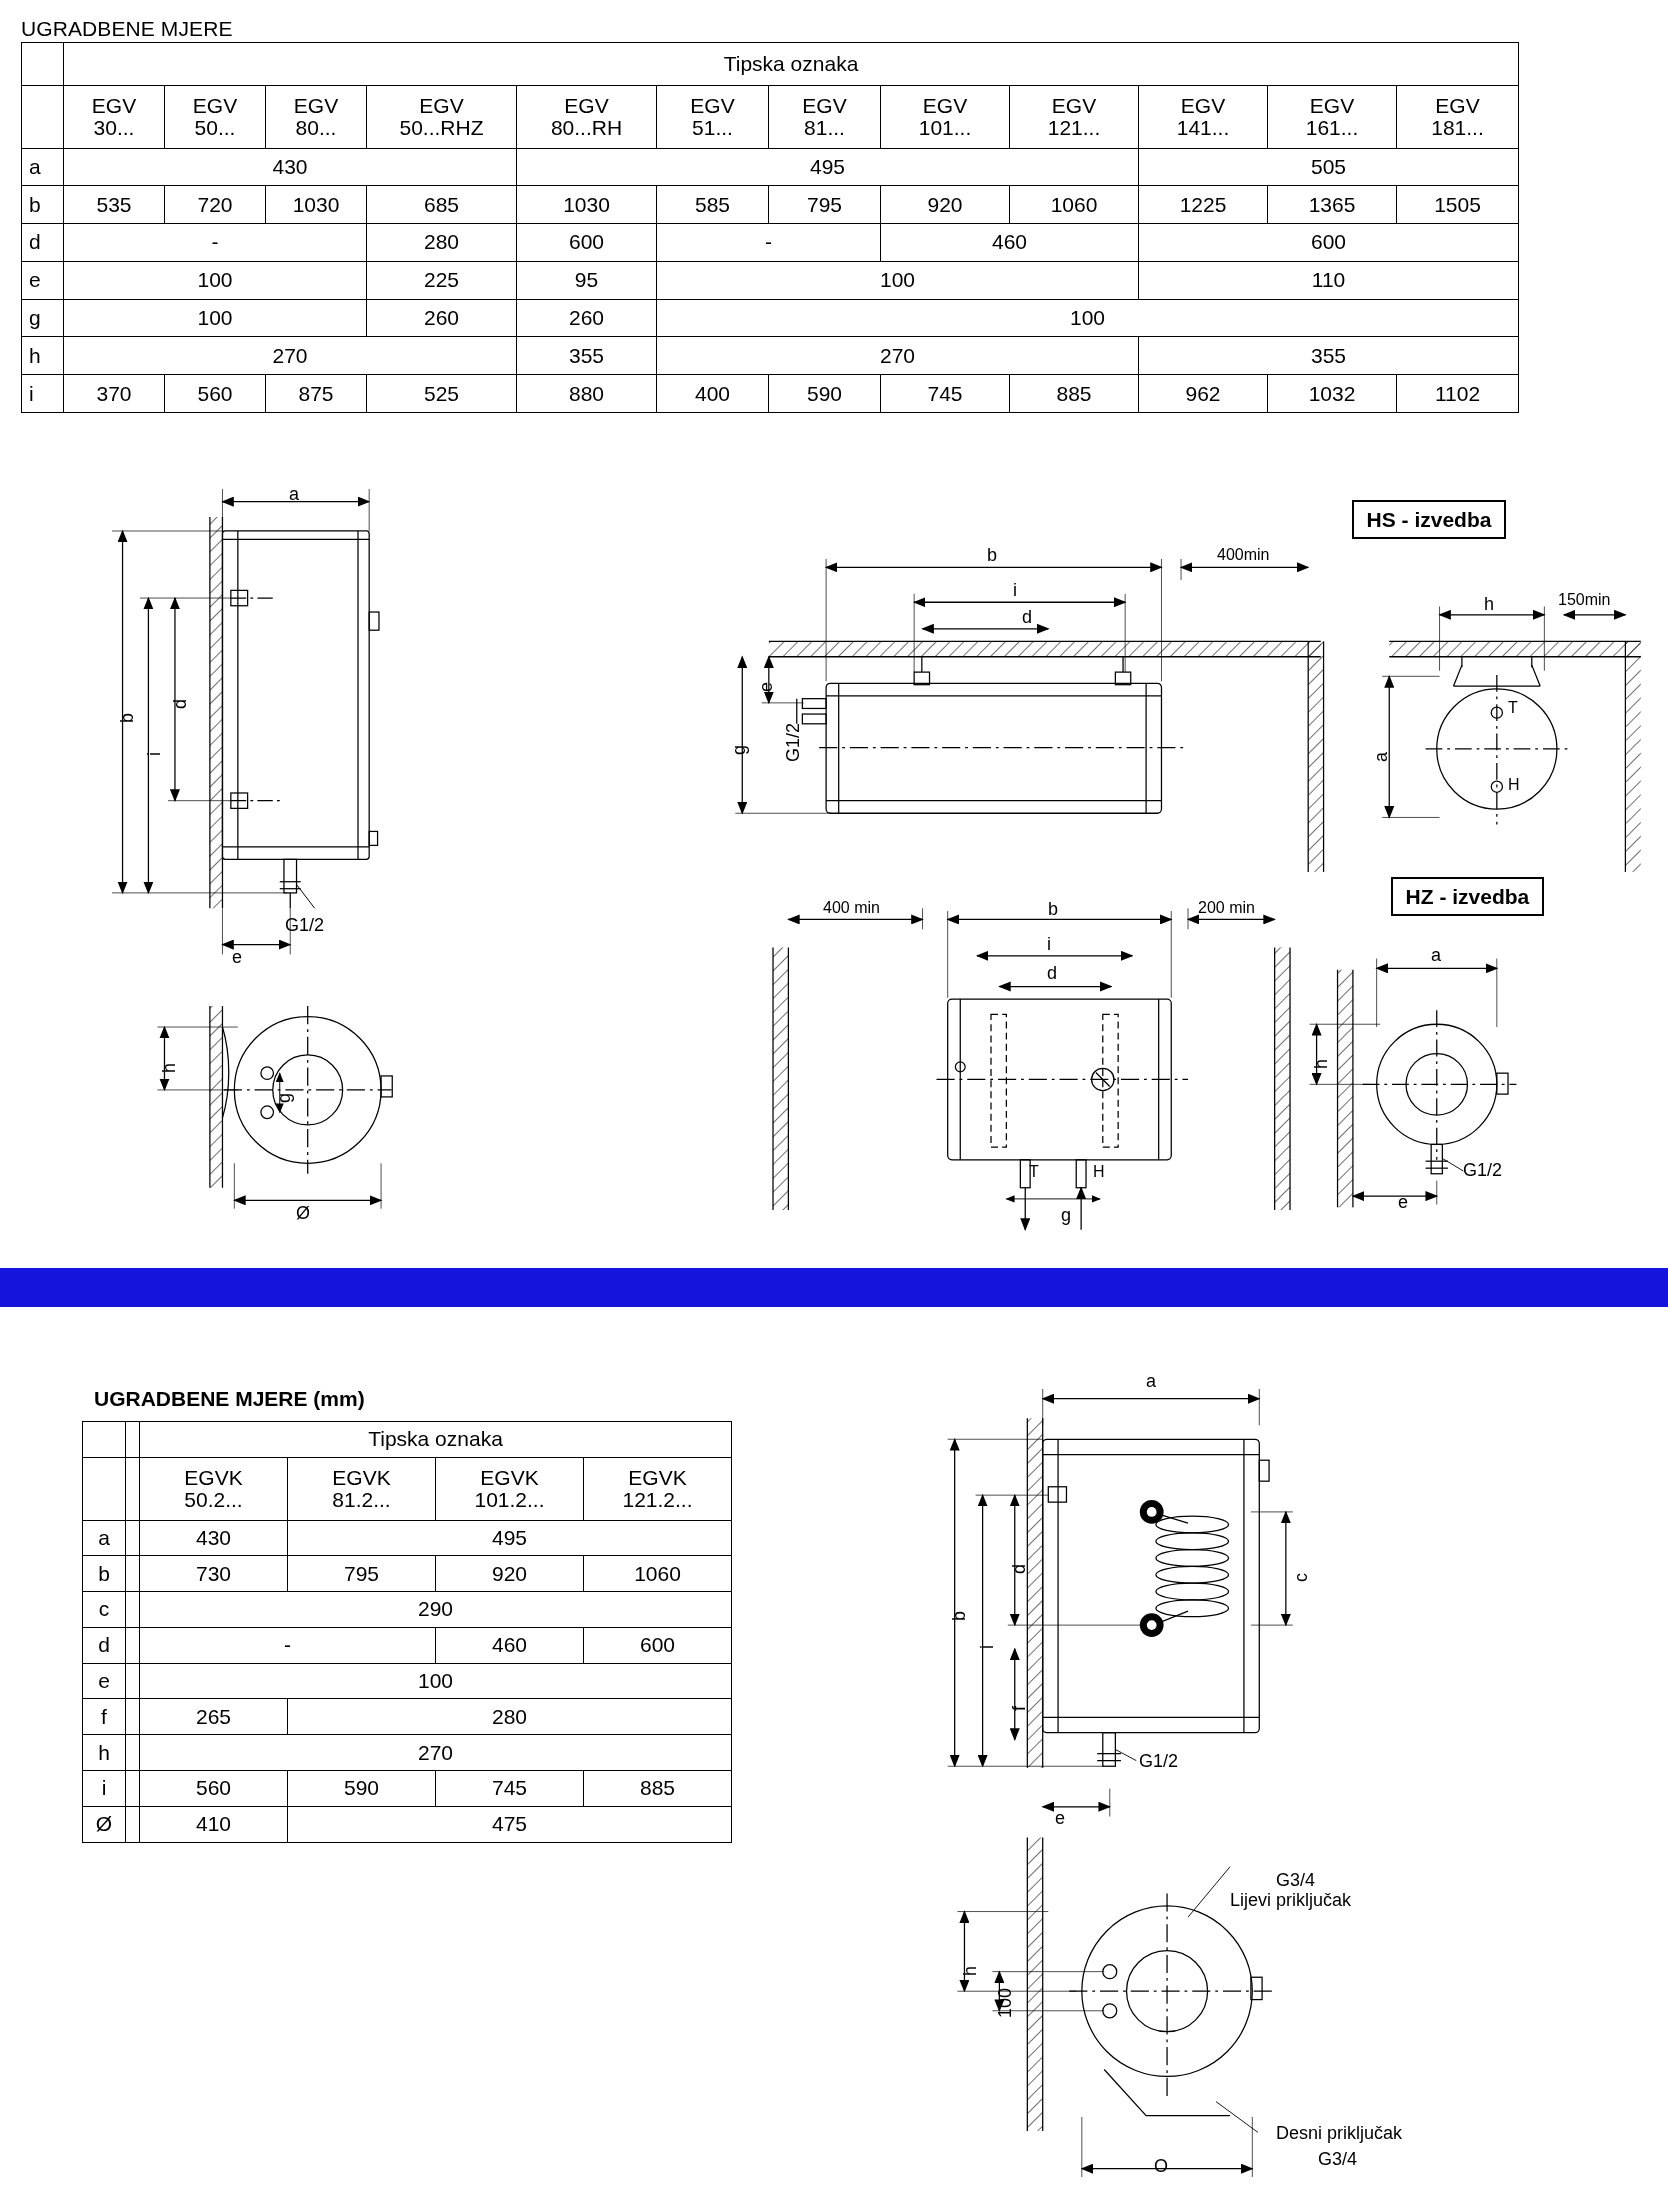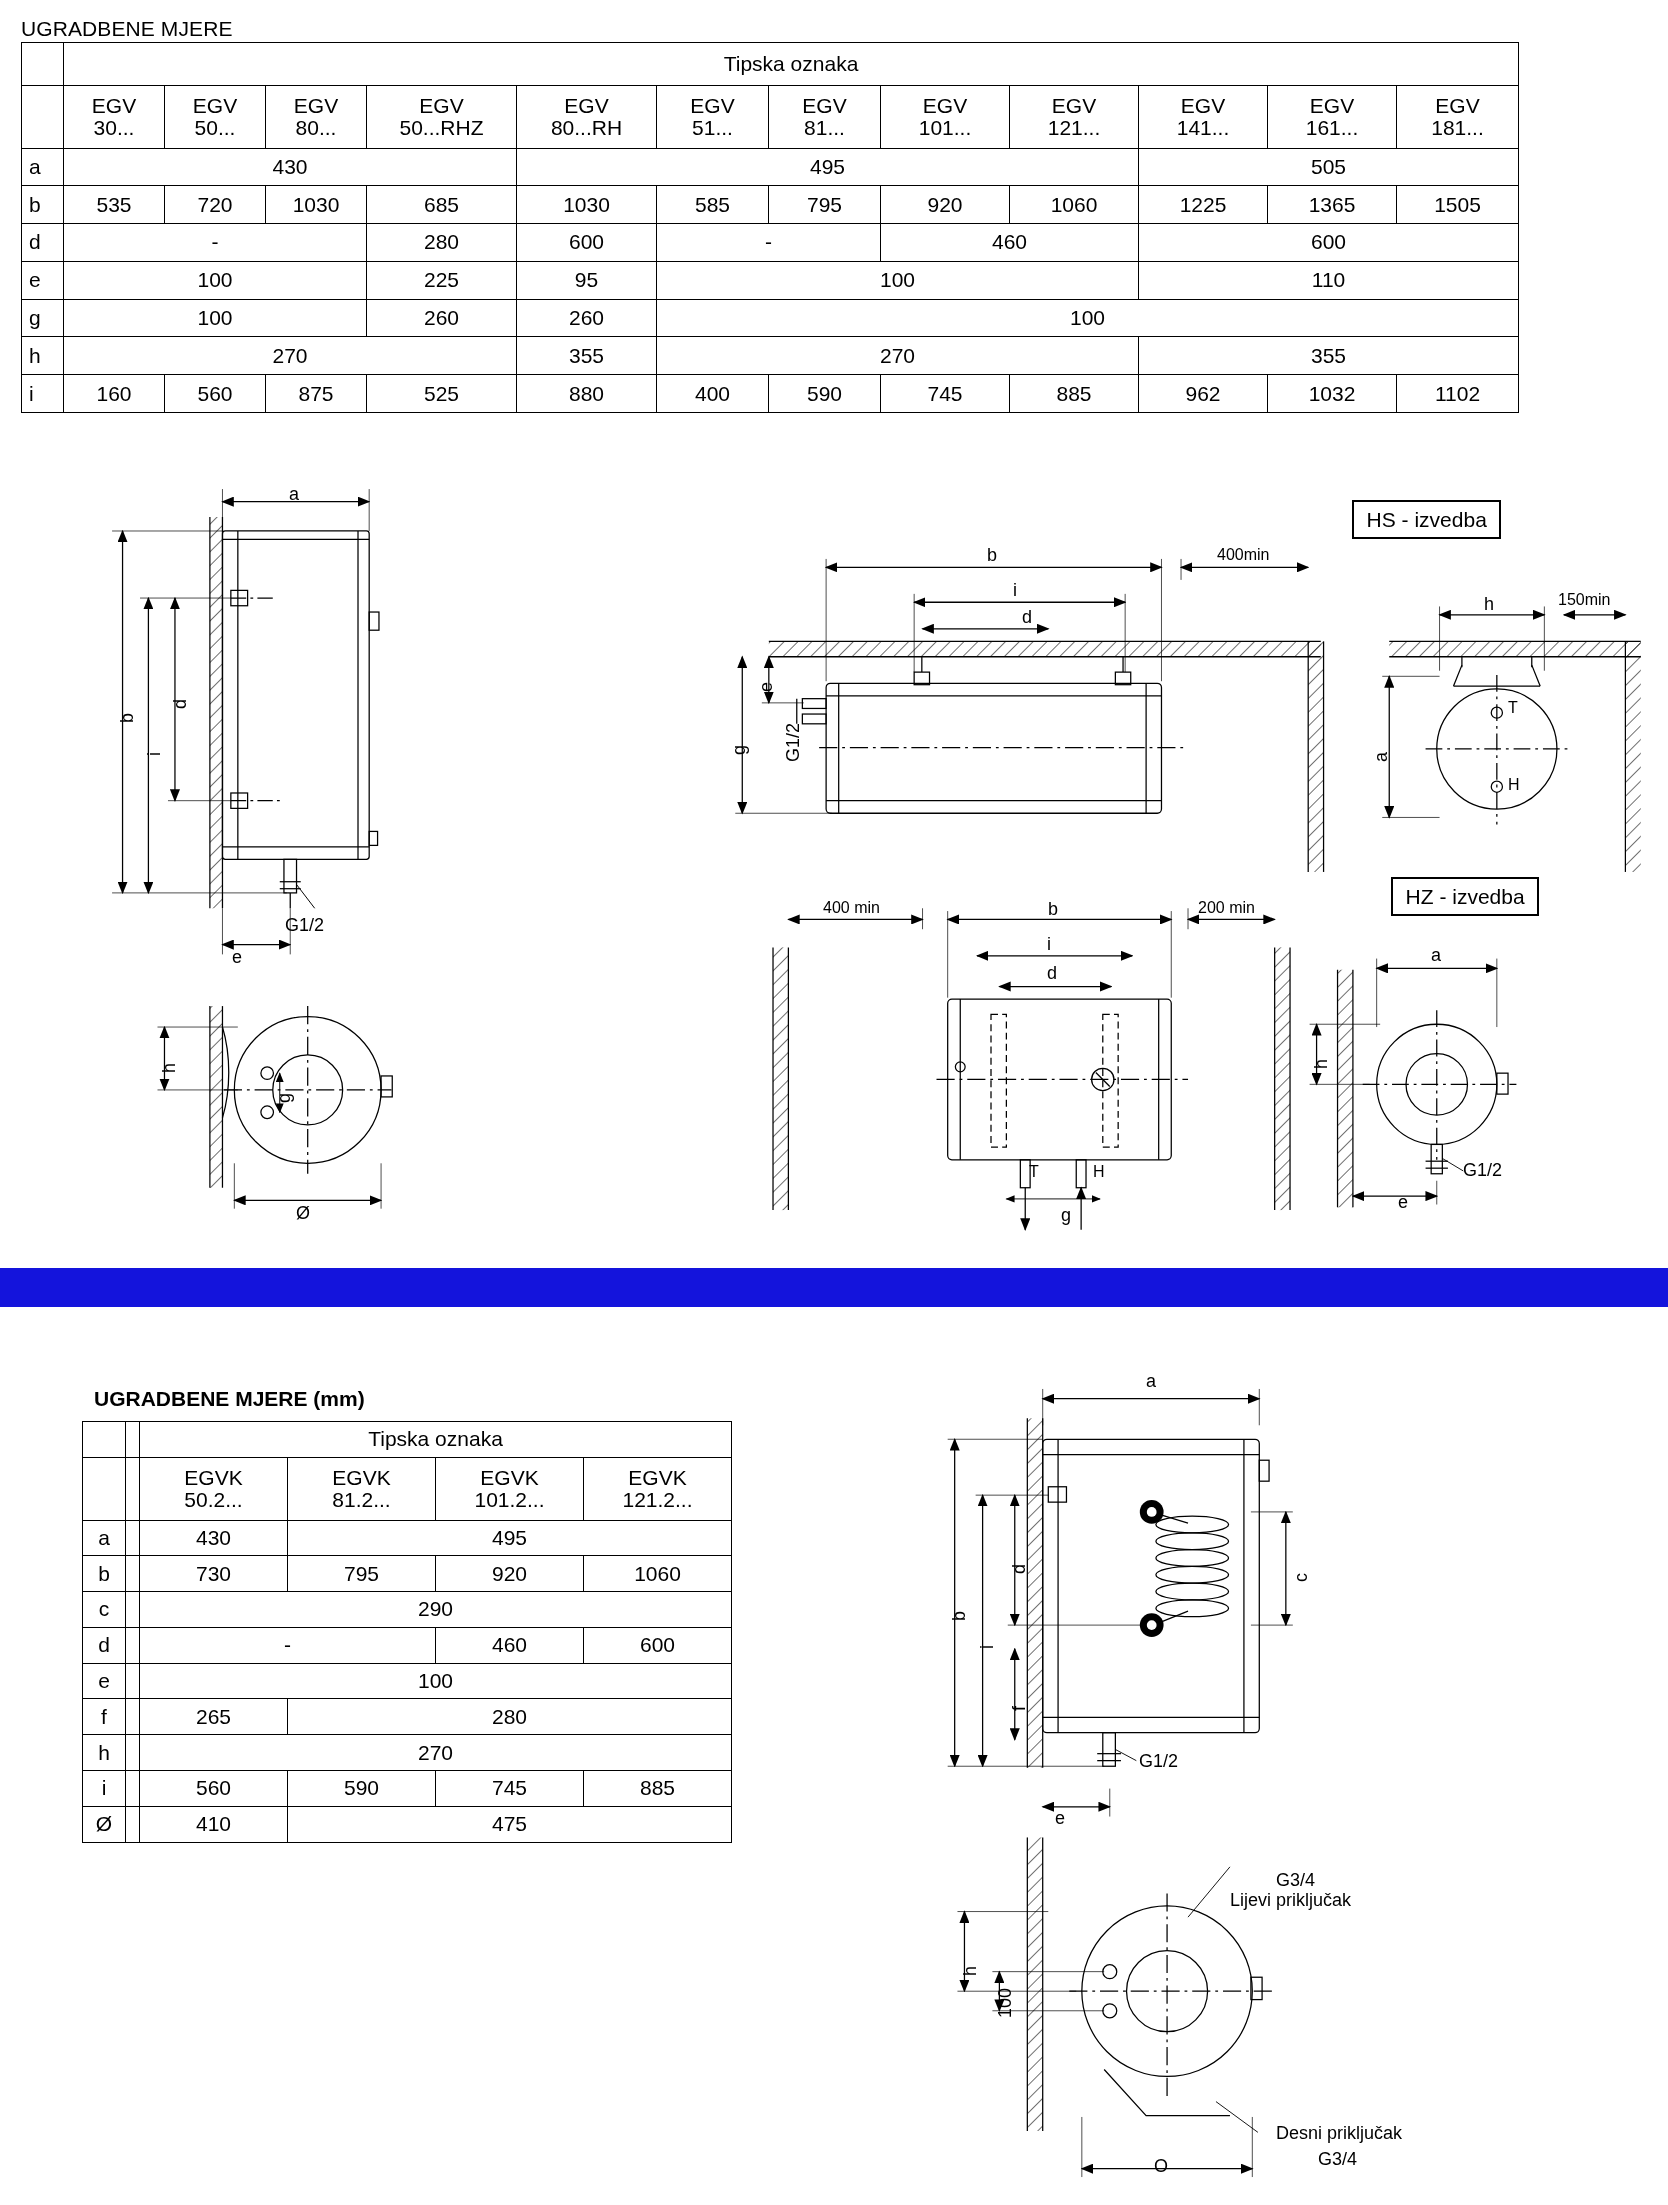--- a/index.html
+++ b/index.html
@@ -95,21 +95,21 @@
     height: 2205px;
     pointer-events: none;
   }
 
   
   .boxlabel {
     position: absolute;
     border: 2.1px solid #000;
     background: #fff;
     font-size: 21px;
-    font-weight: normal;
+    font-weight: bold;
     padding: 5.6px 12.6px;
     white-space: nowrap;
   }
   #label-hs { left: 1352px; top: 500px; }
   #label-hz { left: 1391px; top: 877px; }
 
   
   .dtext {
     position: absolute;
     font-size: 18px;
@@ -218,21 +218,21 @@
       <tr>
         <td class="rowlabel">h</td>
         <td colspan="4">270</td>
         <td>355</td>
         <td colspan="4">270</td>
         <td colspan="3">355</td>
       </tr>
 
       <tr>
         <td class="rowlabel">i</td>
-        <td>160</td>
+        <td>370</td>
         <td>560</td>
         <td>875</td>
         <td>525</td>
         <td>880</td>
         <td>400</td>
         <td>590</td>
         <td>745</td>
         <td>885</td>
         <td>962</td>
         <td>1032</td>

